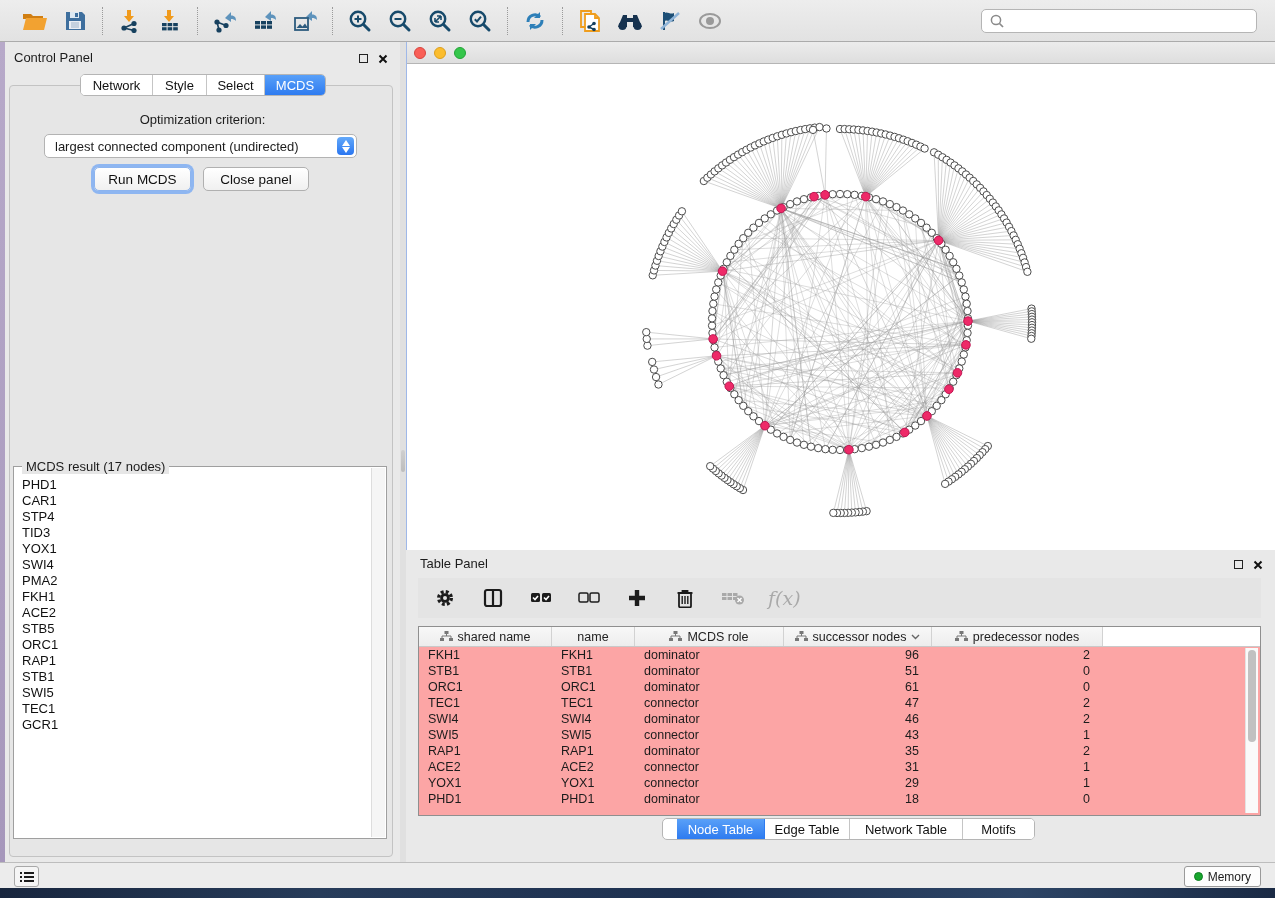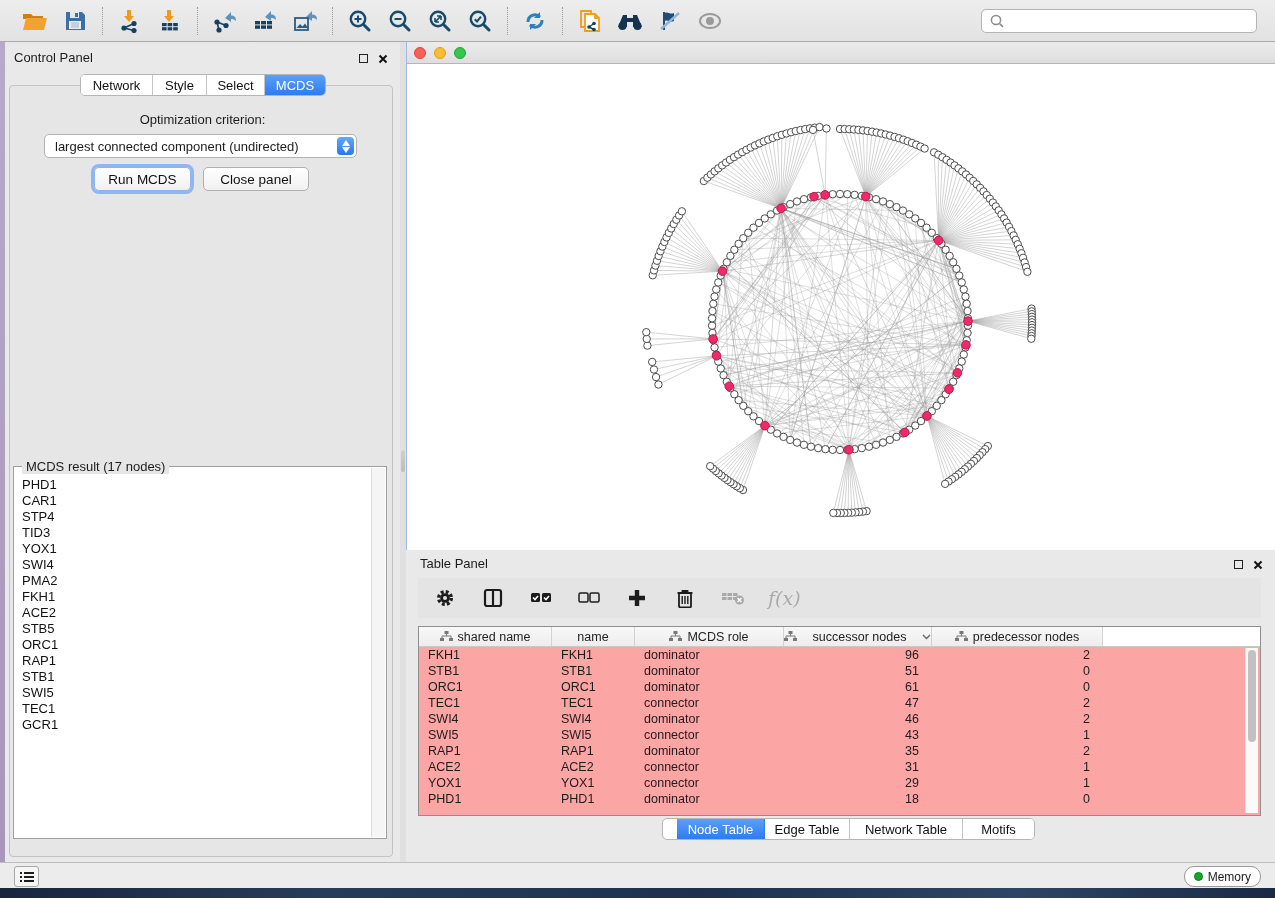--- a/index.html
+++ b/index.html
@@ -64,21 +64,21 @@
   #t-body .trow { display:flex; height:16px; font-size:12.5px; align-items:center; }
   .td { padding-left:9px; white-space:nowrap; overflow:hidden; }
   .td.num { text-align:right; padding-right:13px; padding-left:0; }
   #t-scroll { position:absolute; top:21px; right:2px; bottom:2px; width:13px; background:#fafafa; border-left:1px solid #e3e3e3; }
   #t-thumb { position:absolute; top:2px; left:2px; width:8px; height:92px; background:#c1c1c1; border-radius:4px; }
   #tp-tabs { position:absolute; left:256px; top:268px; height:22px; display:flex; border:1px solid #b5b5b5; border-radius:5px; overflow:hidden; background:#fff;padding-left:14px; }
 
   
   #statusbar { left:0; top:862px; width:1275px; height:26px; background:#ececec; border-top:1px solid #bdbdbd; }
   #menu-btn { position:absolute; left:14px; top:3px; width:25px; height:21px; background:#f5f5f5; border:1px solid #a8a8a8; border-radius:3px; display:flex; align-items:center; justify-content:center; }
-  #memory-btn { position:absolute; right:14px; top:3px; height:21px; padding:0 9px; background:#fdfdfd; border:1px solid #9a9a9a; border-radius:10px; display:flex; align-items:center; gap:5px; font-size:12px; }
+  #memory-btn { position:absolute; right:14px; top:3px; height:21px; padding:0 9px; background:#fdfdfd; border:1px solid #9a9a9a; border-radius:3px; display:flex; align-items:center; gap:5px; font-size:12px; }
   #memory-dot { width:9px; height:9px; border-radius:50%; background:#17a62d; border:1px solid #0e7d20; }
   svg { display:block; }
 </style>
 </head>
 <body>
 
 <div id="toolbar" class="abs">
   <div class="tb-group">
     <span class="tb-btn">
         <svg width="26" height="22" viewBox="0 0 26 22">
@@ -1088,21 +1088,21 @@
           <svg width="13" height="11" viewBox="0 0 13 11">
             <g fill="#777">
               <rect x="4.5" y="0" width="4" height="3"></rect>
               <rect x="0" y="7" width="4" height="3"></rect>
               <rect x="9" y="7" width="4" height="3"></rect>
             </g>
             <path d="M6.5 3 v2 M2 7 v-2 h9 v2" stroke="#777" stroke-width="1" fill="none"></path>
           </svg>
           <span>MCDS role</span>
         </div>
-        <div class="th" style="width: 148px; justify-content: space-between;">
+        <div class="th" style="width: 148px;">
           <svg width="13" height="11" viewBox="0 0 13 11">
             <g fill="#777">
               <rect x="4.5" y="0" width="4" height="3"></rect>
               <rect x="0" y="7" width="4" height="3"></rect>
               <rect x="9" y="7" width="4" height="3"></rect>
             </g>
             <path d="M6.5 3 v2 M2 7 v-2 h9 v2" stroke="#777" stroke-width="1" fill="none"></path>
           </svg>
           <span>successor nodes</span>
           <svg width="9" height="6" viewBox="0 0 9 6">

